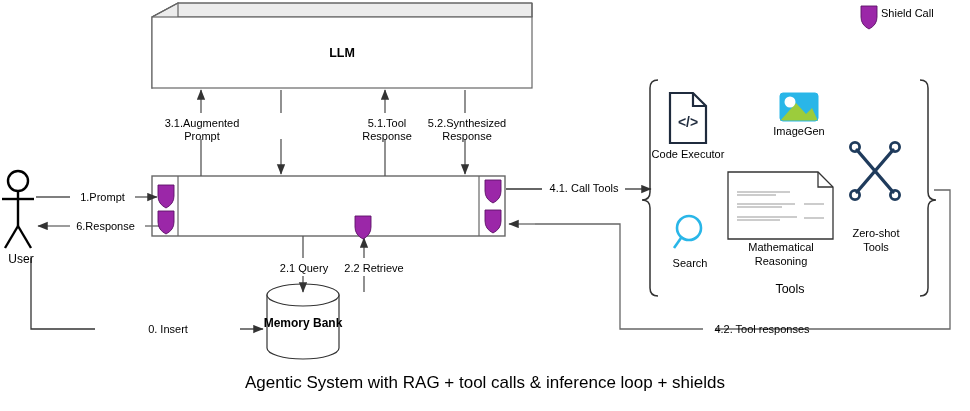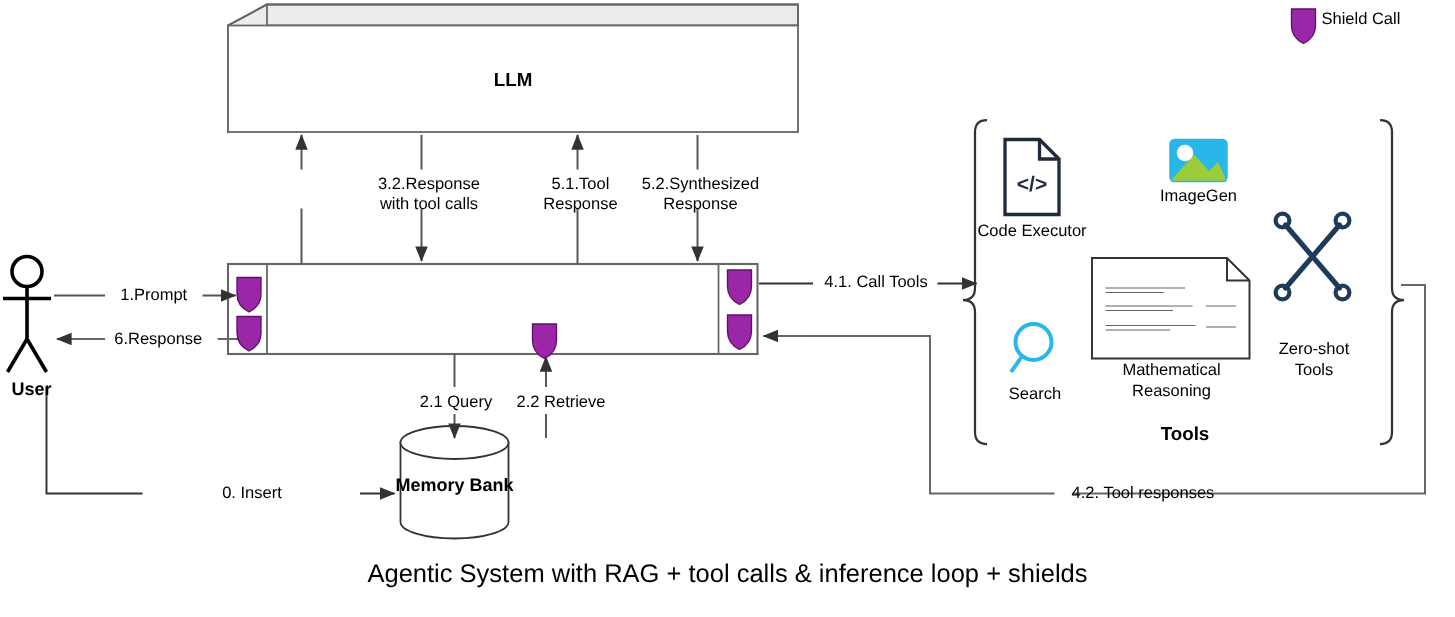--- a/index.html
+++ b/index.html
@@ -17,21 +17,21 @@
 
   .lbl {
     position:absolute;
     font-size: 11px;
     line-height: 13px;
     color:#000;
     white-space: nowrap;
     text-align:center;
   }
   .lbl.two { white-space: normal; text-align:center; }
-  .bold { font-weight: bold; }
+  .bold { font-weight: normal; }
   .bignode {
     position:absolute;
     display:flex; align-items:center; justify-content:center;
     font-weight:bold; font-size:12.5px;
   }
   .tool-label {
     position:absolute; text-align:center; font-size:11px;
     line-height:14px; white-space:nowrap;
   }
   .tool-label.wrap { white-space:normal; }
@@ -222,23 +222,23 @@
   <div class="bignode" style="left:262px; top:305px; width:82px; height:36px; font-size:12px;">
     <span>Memory Bank</span>
   </div>
   <div class="lbl bold" style="left:0px; top:253px; width:42px; font-size:12px;">
     <span>User</span>
   </div>
   <div class="lbl bold" style="left:735px; top:283px; width:110px; font-size:12.5px;">
     <span>Tools</span>
   </div>
 
-  <div class="lbl two" style="left:224px; top:117px; width:124px;">
-    <div>3.2.Response</div>
-    <div>with tool calls</div>
+  <div class="lbl two" style="left:141px; top:117px; width:122px;">
+    <div>3.1.Augmented</div>
+    <div>Prompt</div>
   </div>
   <div class="lbl two" style="left:336px; top:117px; width:102px;text-align:center;">
     <div>5.1.Tool</div>
     <div>Response</div>
   </div>
   <div class="lbl two" style="left:408px; top:117px; width:118px;">
     <div>5.2.Synthesized</div>
     <div>Response</div>
   </div>
 

